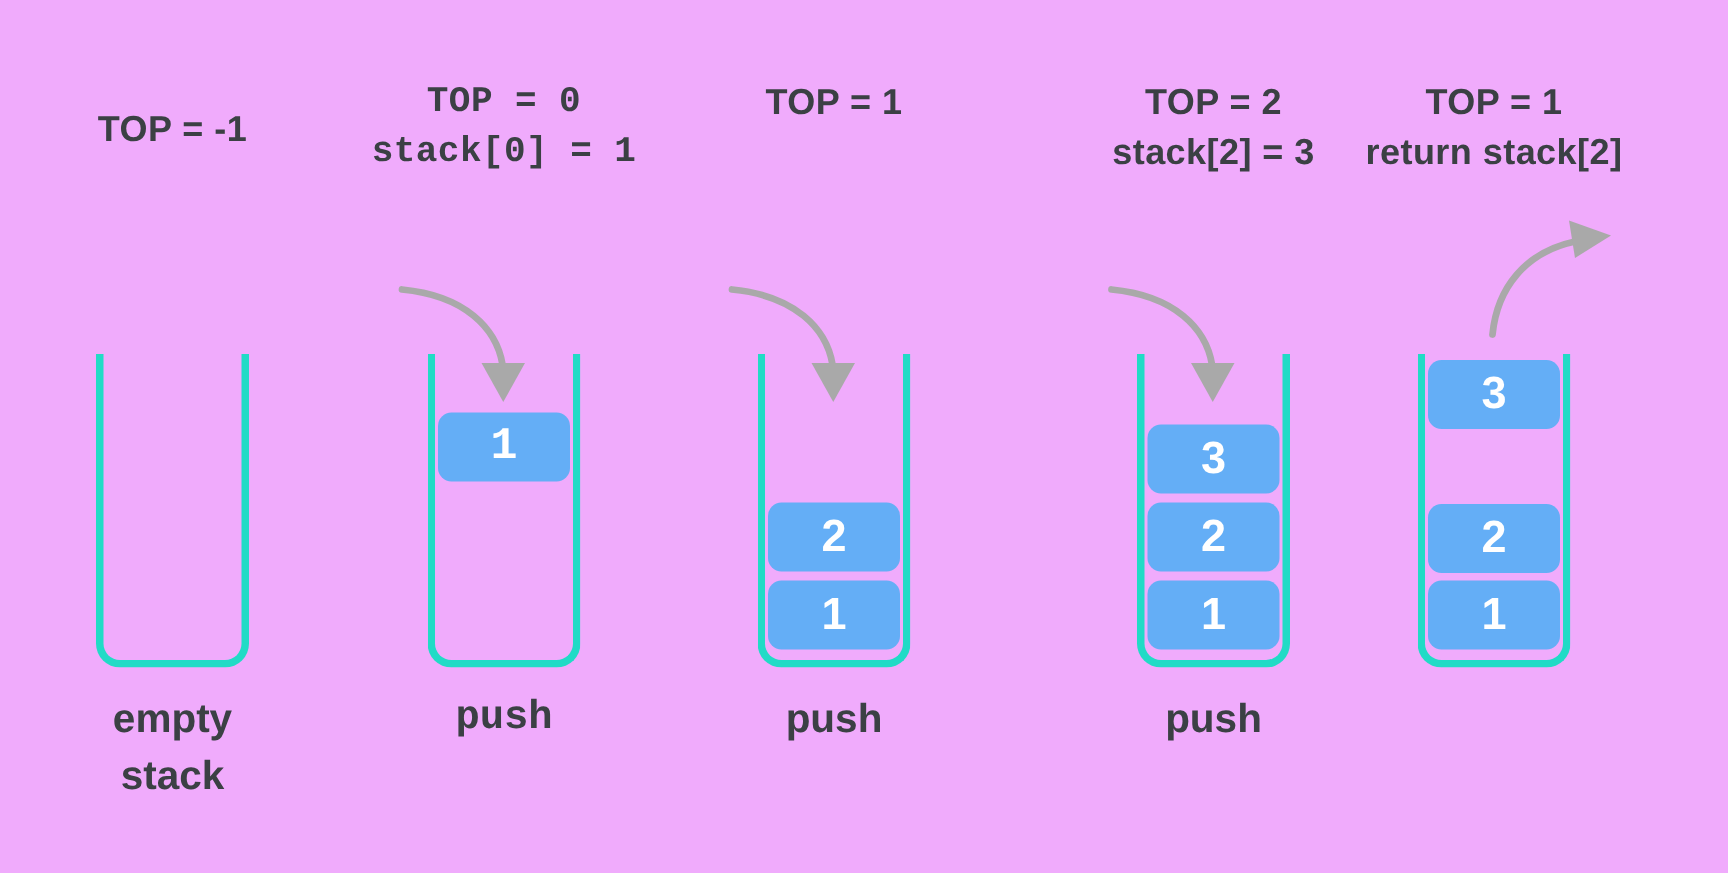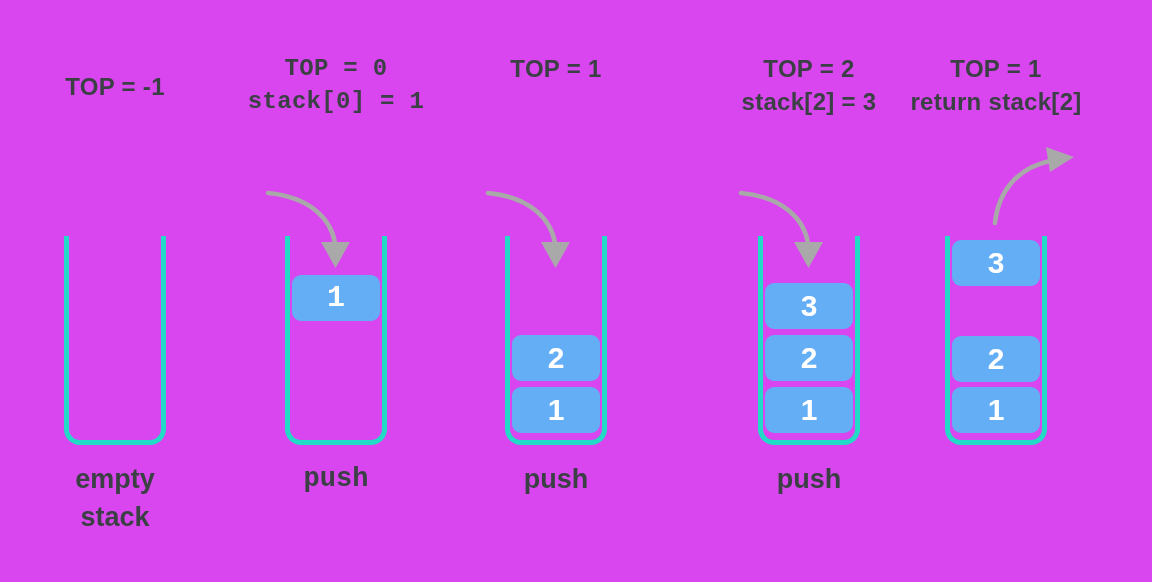--- a/index.html
+++ b/index.html
@@ -1,18 +1,18 @@
 <!DOCTYPE html>
 <html><head>
 <meta charset="utf-8">
 <style>
   html,body { margin:0; padding:0; }
   .canvas {
     position:relative; width:1152px; height:582px;
-    background:#d946ef; overflow:hidden;
+    background:#f0abfc; overflow:hidden;
     font-family:"Liberation Sans", sans-serif;
   }
   .col { position:absolute; top:0; width:240px; height:582px; }
   .col1 { left:-5px; } .col2 { left:216px;font-family:Liberation Mono, monospace; } .col3 { left:436px; }
   .col4 { left:689px; } .col5 { left:876px; }
 
   .header {
     position:absolute; top:52px; left:0; width:240px;
     text-align:center; color:#3b4044; font-weight:bold;
     font-size:24px; line-height:33px; letter-spacing:0.3px;

